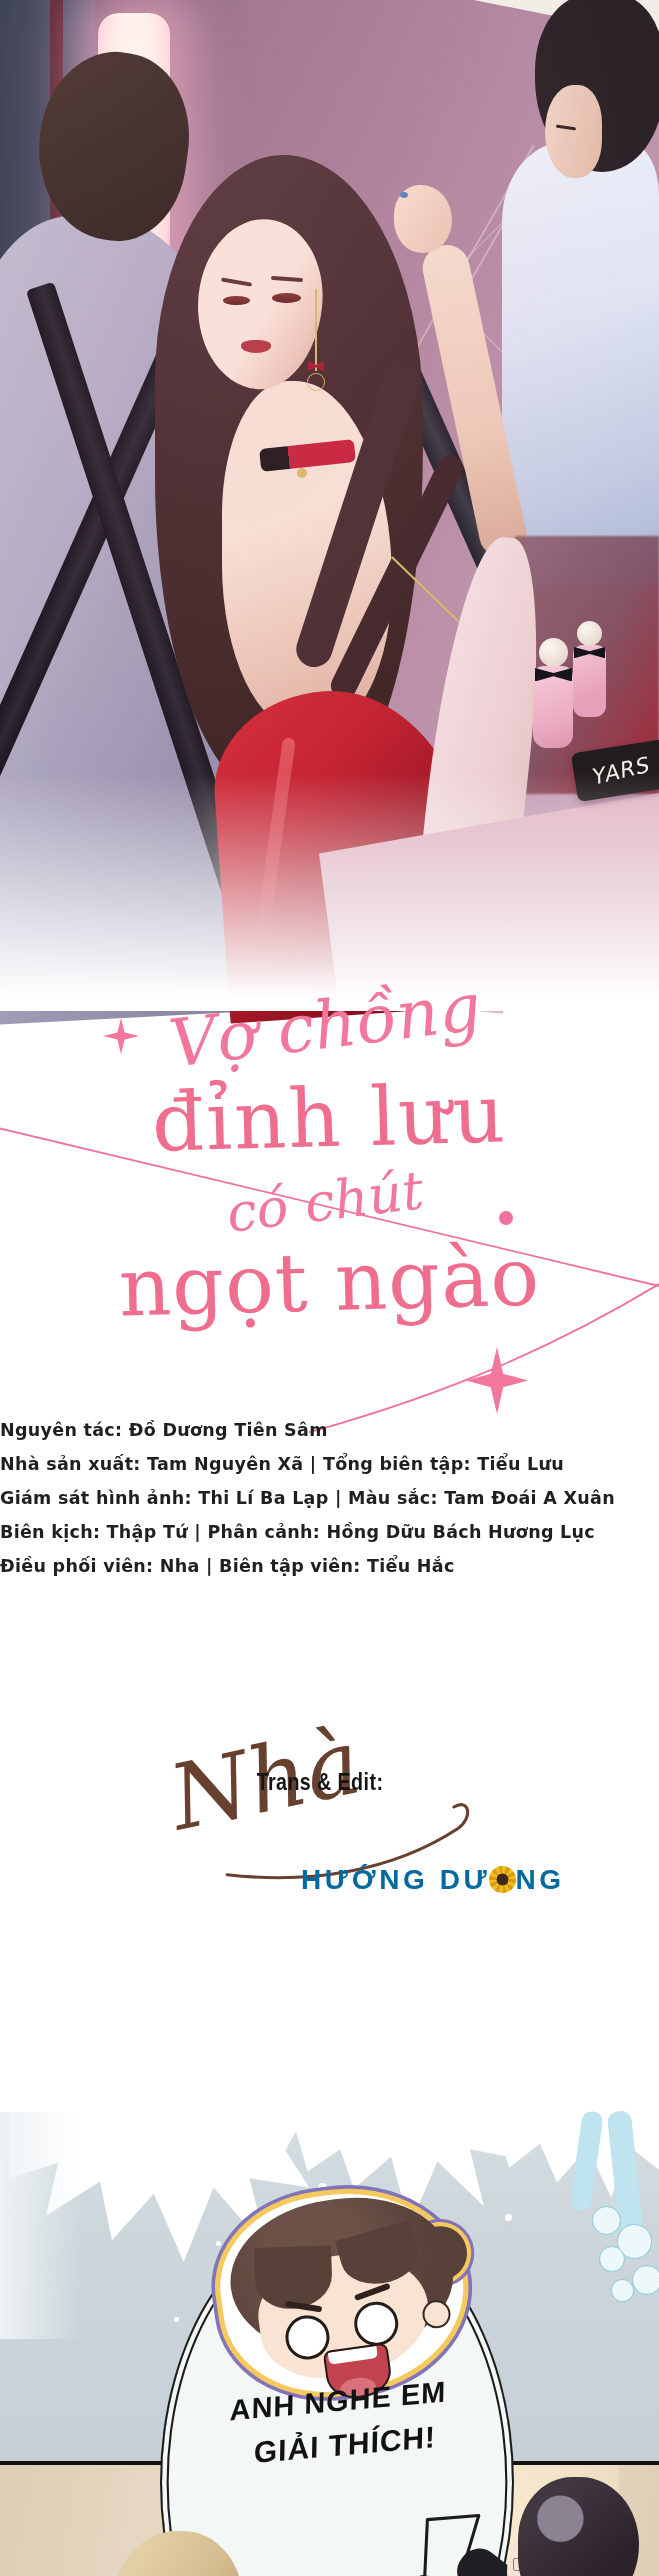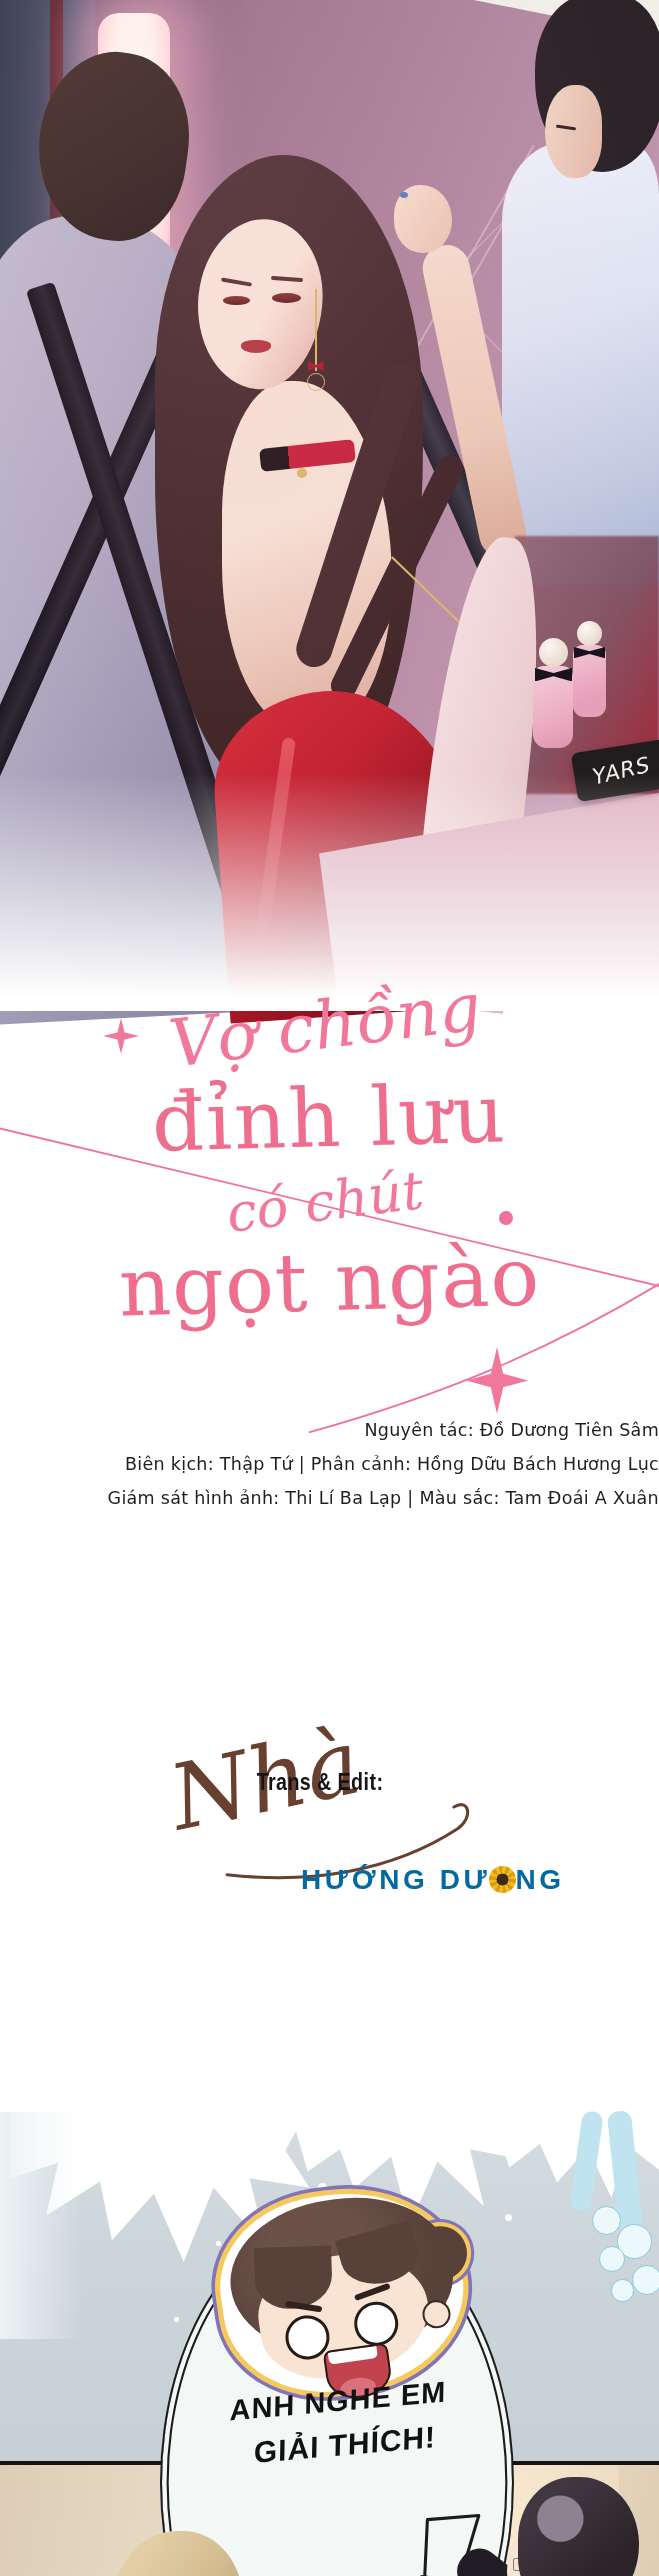--- a/index.html
+++ b/index.html
@@ -121,22 +121,22 @@
   .title-b1{left:72px;top:1071px;width:515px;text-align:center;font-size:81px;letter-spacing:2.1px;transform:rotate(-1.5deg);}
   .title-s2{left:93px;top:1171px;width:464px;text-align:center;font-size:53px;transform:rotate(-7deg);}
   .title-b2{left:72px;top:1235px;width:515px;text-align:center;font-size:81px;letter-spacing:1px;transform:rotate(-1.5deg);}
   .title-dot{left:499px;top:1211px;width:14.4px;height:14.4px;border-radius:50%;background:#f0719f;}
   .sparkle{background:#f2789b;clip-path:polygon(50% 0,60% 40%,100% 50%,60% 60%,50% 100%,40% 60%,0 50%,40% 40%);}
   .sp-small{left:103px;top:1018px;width:36px;height:36px;}
   .sp-big{left:466px;top:1347px;width:62px;height:67px;}
   .title-svg{left:0;top:979px;width:659px;height:464px;}
 
   
-  .credits{left:0;top:1413px;width:659px;text-align:right;color:#1f1f1f;
-    font-size:17.5px;line-height:34px;letter-spacing:0.3px;}
+  .credits{left:0;top:1413px;width:659px;text-align:left;color:#1f1f1f;
+    font-size:17.5px;line-height:34px;letter-spacing:0.3px;font-weight:bold;}
   .note{left:0;top:1668px;width:659px;text-align:center;color:#1f1f1f;
     font-size:17.5px;line-height:27px;}
 
   
   .trans-edit{left:155px;top:1768px;width:330px;text-align:center;color:#141414;
     font-family:"Liberation Sans","DejaVu Sans",sans-serif;font-weight:bold;font-size:24px;
     letter-spacing:0.5px;transform:scaleX(.82);}
   .nha-script{left:170px;top:1735px;font-family:"DejaVu Serif","Liberation Serif",serif;
     font-style:italic;font-size:90px;color:#68402f;transform:rotate(-12deg);line-height:1;}
   .logo-svg{left:216px;top:1767px;width:289px;height:118px;}
@@ -315,22 +315,24 @@
     <div class="abs sparkle sp-big"></div>
     <div class="abs title-dot"></div>
     <div class="abs t-script title-s1">Vợ chồng</div>
     <div class="abs t-serif title-b1">đỉnh lưu</div>
     <div class="abs t-script title-s2">có chút</div>
     <div class="abs t-serif title-b2">ngọt ngào</div>
   </div>
 
   <div class="abs credits">
     <div>Nguyên tác: Đồ Dương Tiên Sâm</div>
+    <div>Nhà sản xuất: Tam Nguyên Xã | Tổng biên tập: Tiểu Lưu</div>
+    <div>Giám sát hình ảnh: Thi Lí Ba Lạp | Màu sắc: Tam Đoái A Xuân</div>
     <div>Biên kịch: Thập Tứ | Phân cảnh: Hồng Dữu Bách Hương Lục</div>
-    <div>Giám sát hình ảnh: Thi Lí Ba Lạp | Màu sắc: Tam Đoái A Xuân</div>
+    <div>Điều phối viên: Nha | Biên tập viên: Tiểu Hắc</div>
   </div>
 
   <div class="abs note">
   </div>
 
   <div>
     <svg class="abs logo-svg" viewBox="0 0 560 230">
       <path d="M 20 210 C 180 228 340 205 470 120 C 500 98 492 60 462 78" stroke="#68402f" stroke-width="6" fill="none" stroke-linecap="round"></path>
     </svg>
     <div class="abs nha-script">Nhà</div>

